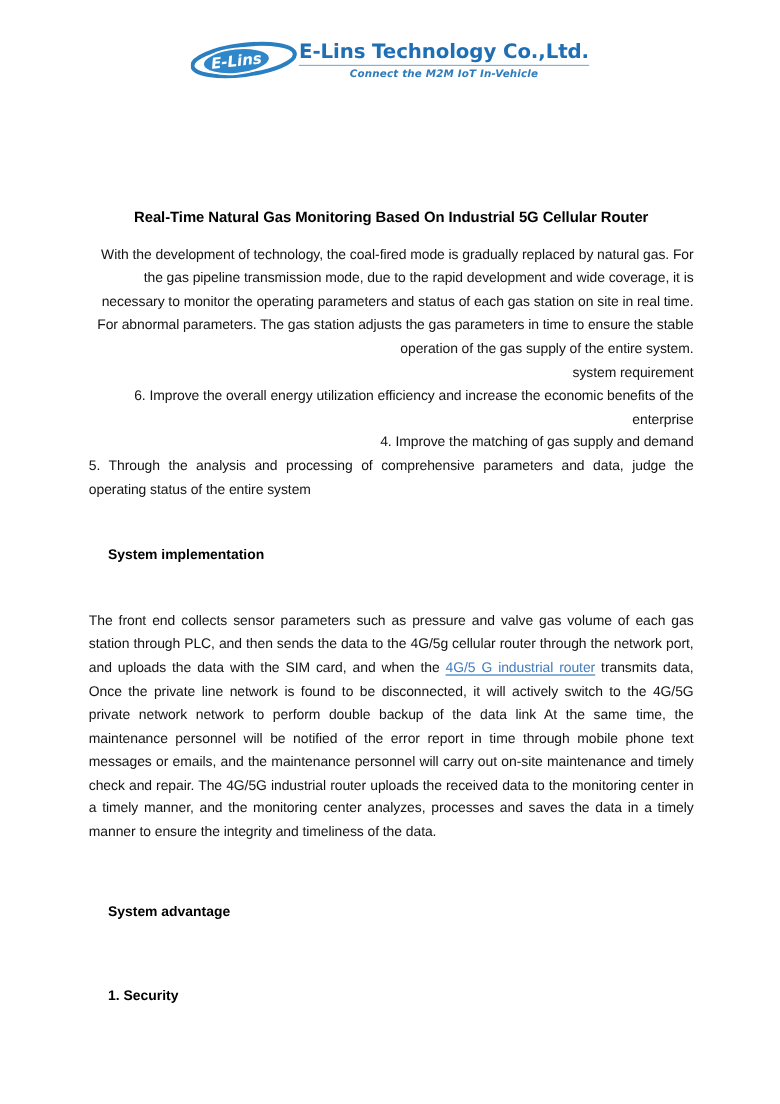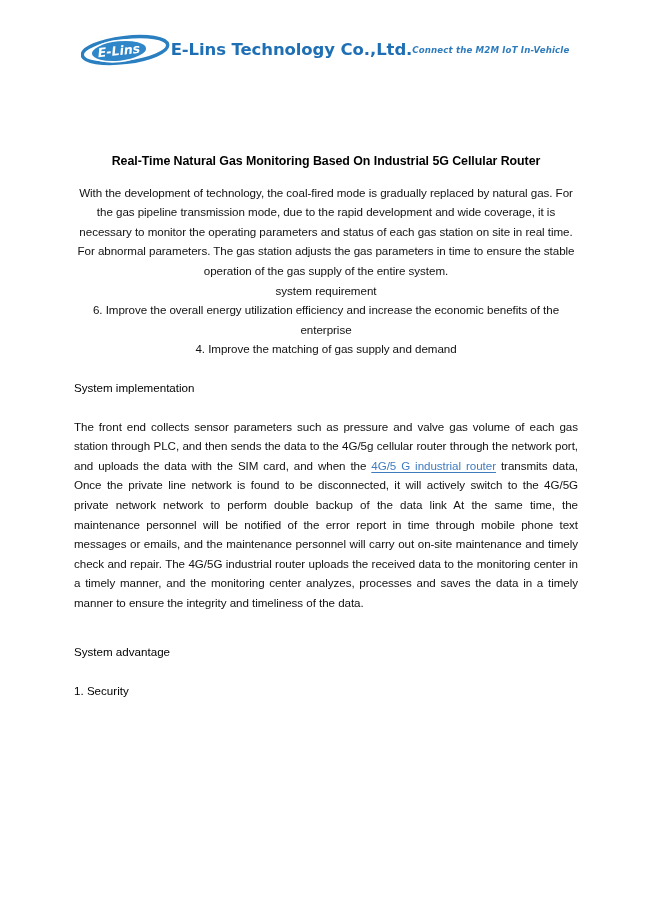--- a/index.html
+++ b/index.html
@@ -43,21 +43,21 @@
   .logo-mark {
     position: relative;
     width: 92px;
     height: 40px;
     flex: none;
   }
   .logo-mark svg { display: block; }
 
   .logo-words {
     display: flex;
-    flex-direction: row;
+    flex-direction: column;
     align-items: flex-start;
     margin-left: -4px;
     padding-top: 1px;
     justify-content: space-between;
   }
   .company-name {
     font-family: "DejaVu Sans", sans-serif;
     font-size: 16.5px;
     font-weight: 700;
     letter-spacing: -0.1px;
@@ -81,58 +81,58 @@
     letter-spacing: 0.15px;
     line-height: 1.2;
     white-space: nowrap;
     align-self: center;
   }
 
   
   .doc {
     position: absolute;
     left: 74px;
-    top: 152px;
+    top: 172px;
     width: 504px;
   }
 
   .doc-title {
     font-family: "Liberation Sans", sans-serif;
     font-size: 12.4px;
     font-weight: 700;
     color: #000000;
     text-align: center;
     line-height: 1.5;
     margin: 0 0 12px 0;
     letter-spacing: -0.05px;
   }
 
   p.para {
     margin: 0;
     font-size: 11.6px;
     line-height: 19.6px;
     color: #111111;
-    text-align: center;
+    text-align: right;
     letter-spacing: -0.05px;
   }
   p.para.justify {
     text-align: justify;
     text-justify: inter-word;
   }
 
   .bold-line {
     font-weight: 400;
   }
   .gap-md { height: 19px; }
   .gap-lg { height: 30px; }
 
   h2.section {
-    margin: 0;
+    margin: 16px;
     font-size: 11.6px;
-    font-weight: 400;
+    font-weight: 700;
     line-height: 19.6px;
     color: #000000;
   }
 
   a.doclink,
   span.doclink {
     color: #3f7cbf;
     text-underline-offset: 1.5px;
   }
 </style>
@@ -171,20 +171,21 @@
     <p class="para">With the development of technology, the coal-fired mode is gradually replaced by natural gas. For the gas pipeline transmission mode, due to the rapid development and wide coverage, it is necessary to monitor the operating parameters and status of each gas station on site in real time. For abnormal parameters. The gas station adjusts the gas parameters in time to ensure the stable operation of the gas supply of the entire system.</p>
 
     <p class="para bold-line">system requirement</p>
 
 
     <p class="para">6. Improve the overall energy utilization efficiency and increase the economic benefits of the enterprise</p>
 
 
     <p class="para">4. Improve the matching of gas supply and demand</p>
 
+    <p class="para justify">5. Through the analysis and processing of comprehensive parameters and data, judge the operating status of the entire system</p>
 
     <div class="gap-md"></div>
 
     <h2 class="section">System implementation</h2>
 
     <div class="gap-md"></div>
 
     <p class="para justify"><span>The front end collects sensor parameters such as pressure and valve gas volume of each gas station through PLC, and then sends the data to the 4G/5g cellular router through the network port, and uploads the data with the SIM card, and when the </span><a href="#" class="doclink">4G/5 G industrial router</a><span> transmits data, Once the private line network is found to be disconnected, it will actively switch to the 4G/5G private network network to perform double backup of the data link At the same time, the maintenance personnel will be notified of the error report in time through mobile phone text messages or emails, and the maintenance personnel will carry out on-site maintenance and timely check and repair. The 4G/5G industrial router uploads the received data to the monitoring center in a timely manner, and the monitoring center analyzes, processes and saves the data in a timely manner to ensure the integrity and timeliness of the data.</span></p>
 
     <div class="gap-lg"></div>

